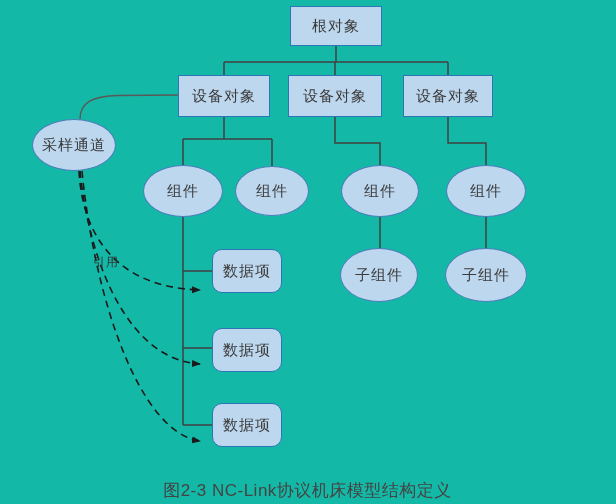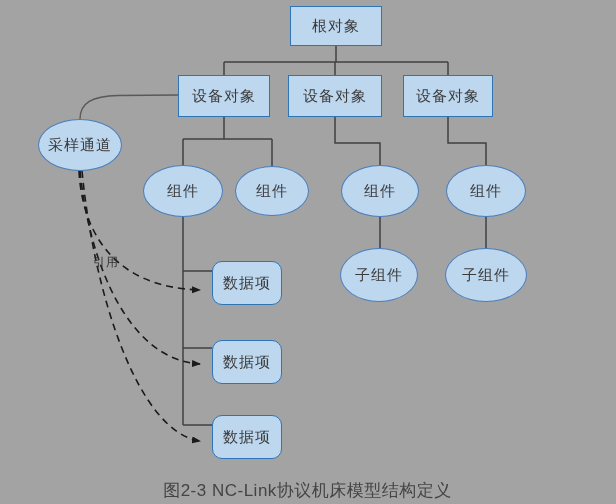--- a/index.html
+++ b/index.html
@@ -10,36 +10,36 @@
     --curve-color:#595959;
     --arrow-color:#1a1a1a;
     --text-color:#3b3b3b;
     --caption-color:#444444;
   }
   html,body{margin:0;padding:0;background:#ffffff;}
   body{font-family:"Liberation Sans","DejaVu Sans",sans-serif;}
   .stage{
     position:relative;
     width:616px;height:504px;
-    background:#a3a3a3;
+    background:#14b8a6;
     overflow:hidden;
   }
   .connectors{position:absolute;left:0;top:0;width:616px;height:504px;}
   .node{
     position:absolute;
     display:flex;align-items:center;justify-content:center;
     box-sizing:border-box;
     background:var(--node-fill);
     color:var(--text-color);
     font-size:15px;
     letter-spacing:1px;
     white-space:nowrap;
   }
   .rect{border:1.6px solid var(--rect-border);}
-  .rounded{border:1.5px solid var(--rect-border);border-radius:10px;margin-top:12px;}
+  .rounded{border:1.5px solid var(--rect-border);border-radius:10px;}
   .ellipse{border:1.4px solid var(--ellipse-border);border-radius:50%;}
   .edge-label{
     position:absolute;
     font-size:12px;
     color:#333333;
     letter-spacing:1px;
   }
   .caption{
     position:absolute;
     left:0;right:8px;
@@ -96,21 +96,21 @@
       <path d="M82,171 C94,295 138,432 200,441" marker-end="url(#arrow)"></path>
     </g>
   </svg>
 
   <div class="node rect" style="left:290px;top:6px;width:92px;height:40px">根对象</div>
 
   <div class="node rect" style="left:178px;top:75px;width:92px;height:42px">设备对象</div>
   <div class="node rect" style="left:288px;top:75px;width:94px;height:42px">设备对象</div>
   <div class="node rect" style="left:403px;top:75px;width:90px;height:42px">设备对象</div>
 
-  <div class="node ellipse" style="left:38px;top:119px;width:84px;height:52px">采样通道</div>
+  <div class="node ellipse" style="left:32px;top:119px;width:84px;height:52px">采样通道</div>
 
   <div class="node ellipse" style="left:143px;top:165px;width:80px;height:52px">组件</div>
   <div class="node ellipse" style="left:235px;top:166px;width:74px;height:50px">组件</div>
   <div class="node ellipse" style="left:341px;top:165px;width:78px;height:52px">组件</div>
   <div class="node ellipse" style="left:446px;top:165px;width:80px;height:52px">组件</div>
 
   <div class="node rounded" style="left:212px;top:249px;width:70px;height:44px">数据项</div>
   <div class="node rounded" style="left:212px;top:328px;width:70px;height:44px">数据项</div>
   <div class="node rounded" style="left:212px;top:403px;width:70px;height:44px">数据项</div>
 

